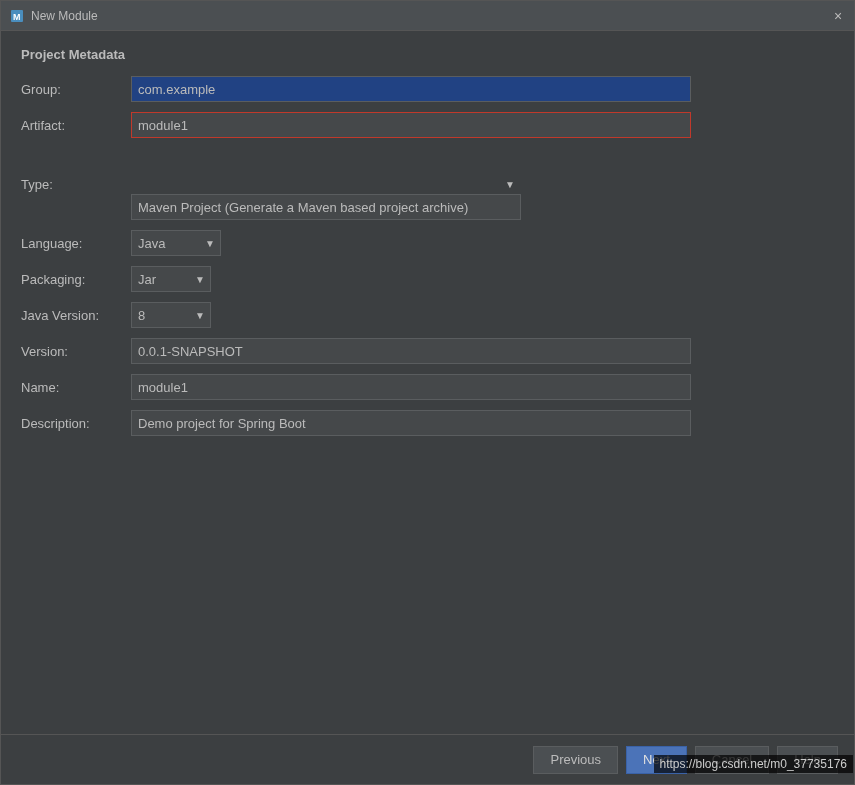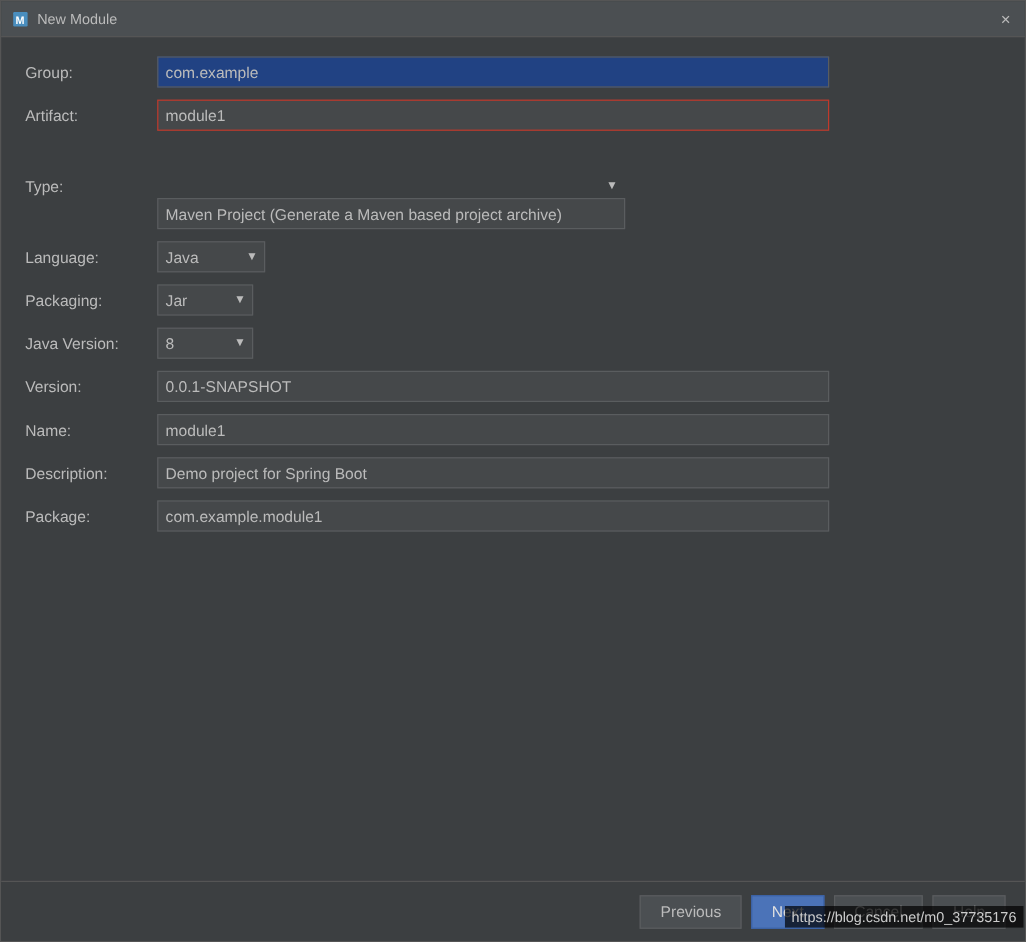--- a/index.html
+++ b/index.html
@@ -237,20 +237,21 @@
       <svg viewBox="0 0 14 14" fill="none">
         <rect x="1" y="1" width="12" height="12" rx="1" fill="#4a9eda" opacity="0.8"></rect>
         <text x="3" y="11" font-size="9" fill="white" font-weight="bold">M</text>
       </svg>
     </div>
     <span class="title-bar-text">New Module</span>
     <div class="title-bar-close">×</div>
   </div>
 
   <div class="content">
+    <div class="section-title">Project Metadata</div>
 
     <div class="form-grid">
 
       <div class="form-row">
         <div class="form-label">Group:</div>
         <div class="form-field">
           <input type="text" class="text-input highlighted" value="com.example" style="">
         </div>
       </div>
 
@@ -329,26 +330,20 @@
         </div>
       </div>
 
       <div class="form-row">
         <div class="form-label">Description:</div>
         <div class="form-field">
           <input type="text" class="text-input" value="Demo project for Spring Boot" style="">
         </div>
       </div>
 
-      <div class="form-row">
-        <div class="form-label">Package:</div>
-        <div class="form-field">
-          <input type="text" class="text-input" value="com.example.module1" style="">
-        </div>
-      </div>
 
     </div>
   </div>
 
   <div class="bottom-bar">
     <button class="btn btn-default">Previous</button>
     <button class="btn btn-primary">Next</button>
     <button class="btn btn-default">Cancel</button>
     <button class="btn btn-default">Help</button>
   </div>

